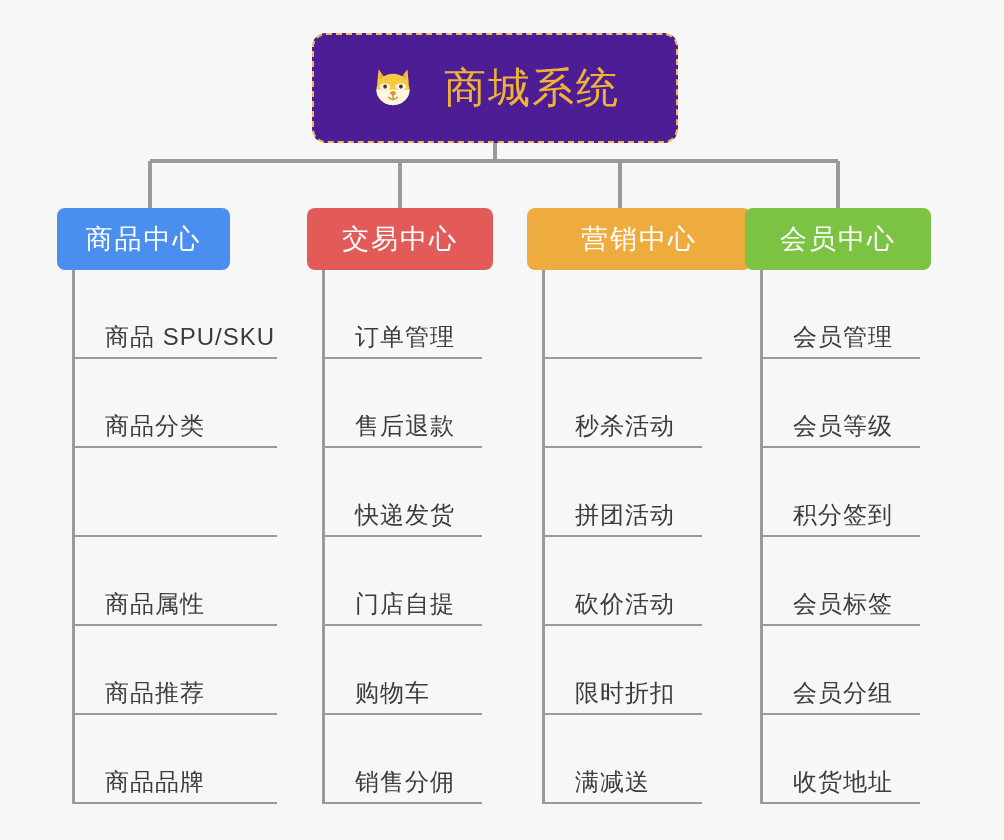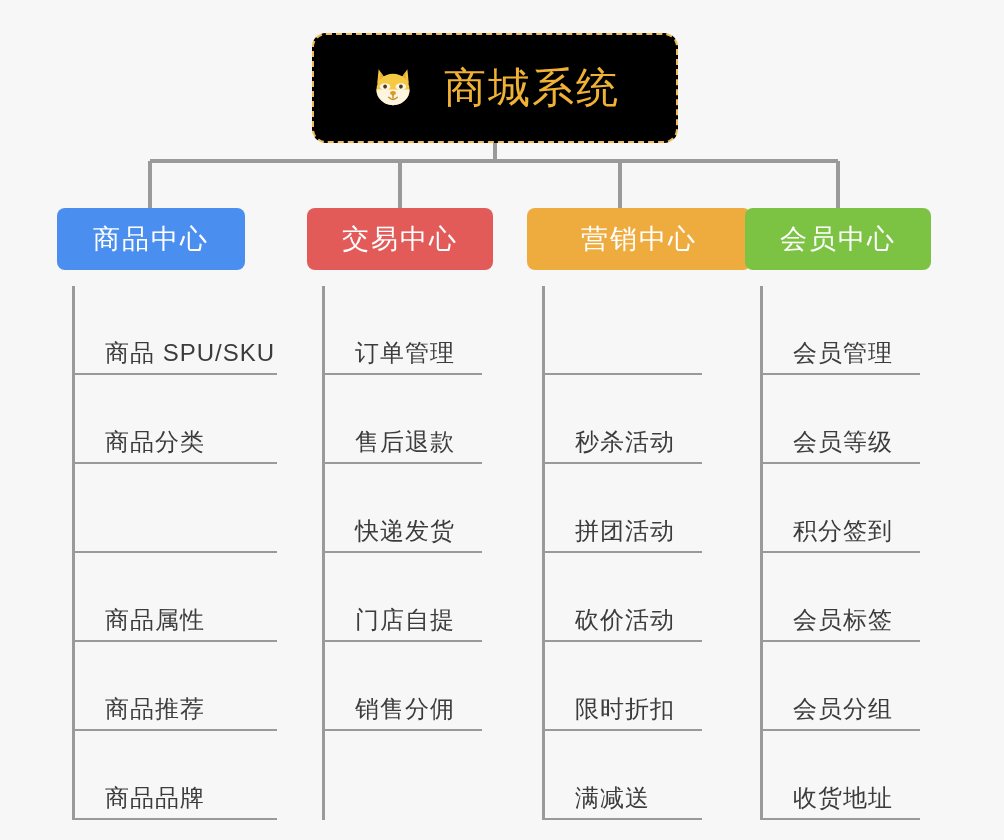--- a/index.html
+++ b/index.html
@@ -23,21 +23,21 @@
   }
 
   
   .root-node {
     position: absolute;
     left: 312px;
     top: 33px;
     width: 366px;
     height: 110px;
     box-sizing: border-box;
-    background: #000000;
+    background: #4c1d95;
     border: 2px dashed #f0bb55;
     border-radius: 14px;
     display: flex;
     align-items: center;
     justify-content: center;
     gap: 28px;
   }
   .root-emoji {
     font-size: 42px;
     line-height: 1;
@@ -72,21 +72,21 @@
     display: flex;
     align-items: center;
     justify-content: center;
     color: #ffffff;
     font-size: 27px;
     letter-spacing: 2px;
     white-space: nowrap;
   }
   .col-body {
     position: relative;
-    margin-top: 16px;
+    margin-top: 0;
   }
   .spine {
     position: absolute;
     left: 15px;
     top: 0;
     width: 3px;
     background: #9a9a9a;
   }
   .leaf {
     position: relative;
@@ -106,21 +106,21 @@
   .leaf-label {
     font-size: 24px;
     color: #3c3c3c;
     white-space: nowrap;
     padding-bottom: 6px;
     letter-spacing: 1px;
   }
 
   
   #col-0 { left: 57px; }
-  #col-0 .col-header { width: 188px; background: #4a8ef0; }
+  #col-0 .col-header { width: 173px; background: #4a8ef0; }
   #col-0 .leaf-underline { width: 205px; }
 
   #col-1 { left: 307px; }
   #col-1 .col-header { width: 186px; background: #e35b58; }
   #col-1 .leaf-underline { width: 160px; }
 
   #col-2 { left: 527px; }
   #col-2 .col-header { width: 224px; background: #eeac3f; }
   #col-2 .leaf-underline { width: 160px; }
 
@@ -210,20 +210,24 @@
       </div>
       <div class="leaf">
         <span class="leaf-label" style="color: rgb(60, 60, 60);">快递发货</span>
         <span class="leaf-underline" style="background: rgb(154, 154, 154);"></span>
       </div>
       <div class="leaf">
         <span class="leaf-label" style="color: rgb(60, 60, 60);">门店自提</span>
         <span class="leaf-underline" style="background: rgb(154, 154, 154);"></span>
       </div>
       <div class="leaf">
+        <span class="leaf-label" style="color: rgb(60, 60, 60);">购物车</span>
+        <span class="leaf-underline" style="background: rgb(154, 154, 154);"></span>
+      </div>
+      <div class="leaf">
         <span class="leaf-label" style="color: rgb(60, 60, 60);">销售分佣</span>
         <span class="leaf-underline" style="background: rgb(154, 154, 154);"></span>
       </div>
     </div>
   </div>
 
   <div class="column" id="col-2">
     <div class="col-header" style="background: rgb(238, 172, 63);">营销中心</div>
     <div class="col-body">
       <div class="spine" style="height: 534px; background: rgb(154, 154, 154);"></div>

